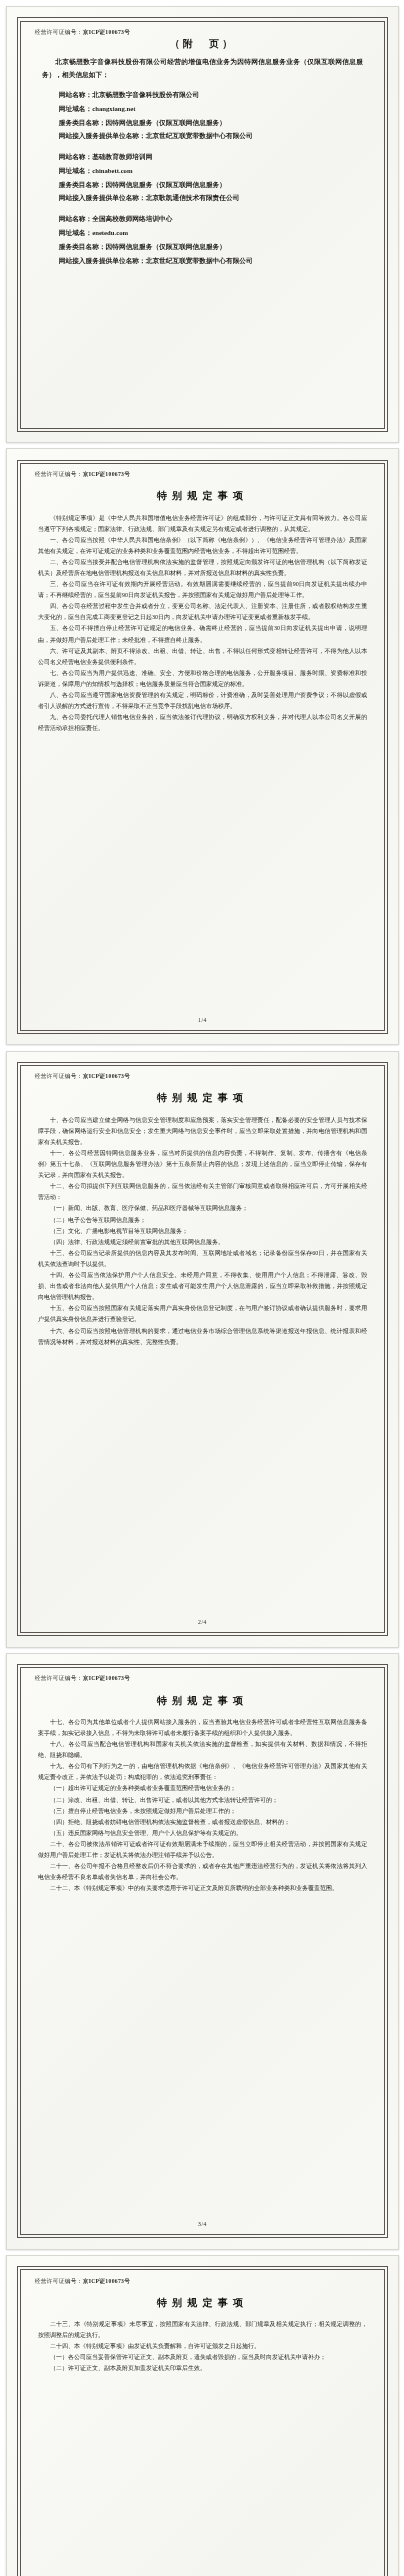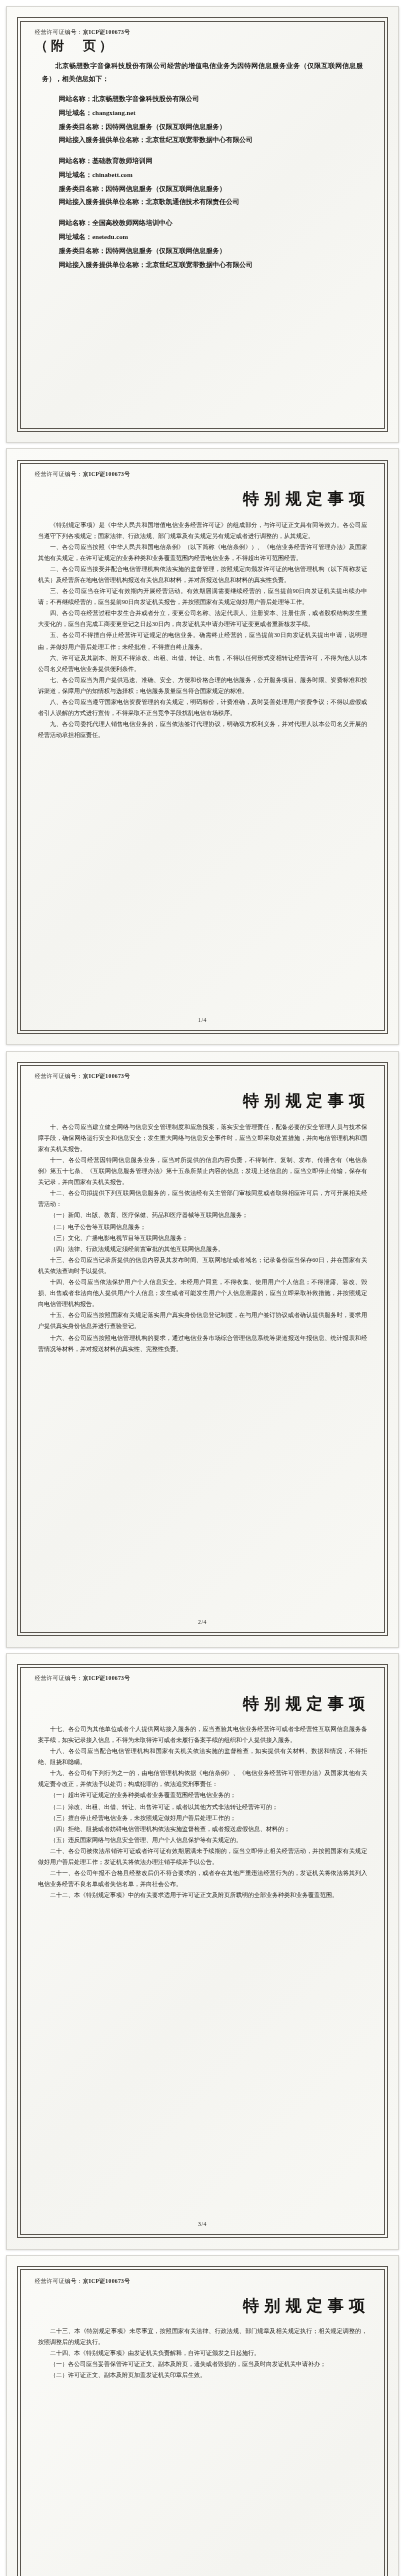--- a/index.html
+++ b/index.html
@@ -47,22 +47,22 @@
   
   .cert-title {
     margin: 17.5px 0 2.1px 0;
     text-align: center;
     font-size: 11.3px;
     font-weight: bold;
     letter-spacing: 1.5px;
     color: #161513;
   }
   .cert-subtitle {
-    text-align: left;
-    font-size: 13px;
+    text-align: center;
+    font-size: 10px;
     font-weight: bold;
     letter-spacing: 3.1px;
     margin-bottom: 4px;
   }
   .cert-intro {
     font-size: 6.7px;
     font-weight: 600;
     line-height: 1.95;
     text-indent: 2em;
     margin: 0 7.2px 7.2px 7.2px;
@@ -72,22 +72,22 @@
   .cert-line {
     font-size: 6.7px;
     font-weight: 600;
     line-height: 2.05;
     white-space: normal;
   }
 
   
   .prov-title {
     margin: 10.3px 0 9.3px 0;
-    text-align: right;
-    font-size: 16px;
+    text-align: center;
+    font-size: 10px;
     font-weight: bold;
     letter-spacing: 5.2px;
     color: #161513;
   }
   .prov-body { padding: 0 3.1px; }
   .para {
     margin: 0;
     font-size: 6px;
     line-height: 1.85;
     text-align: justify;

